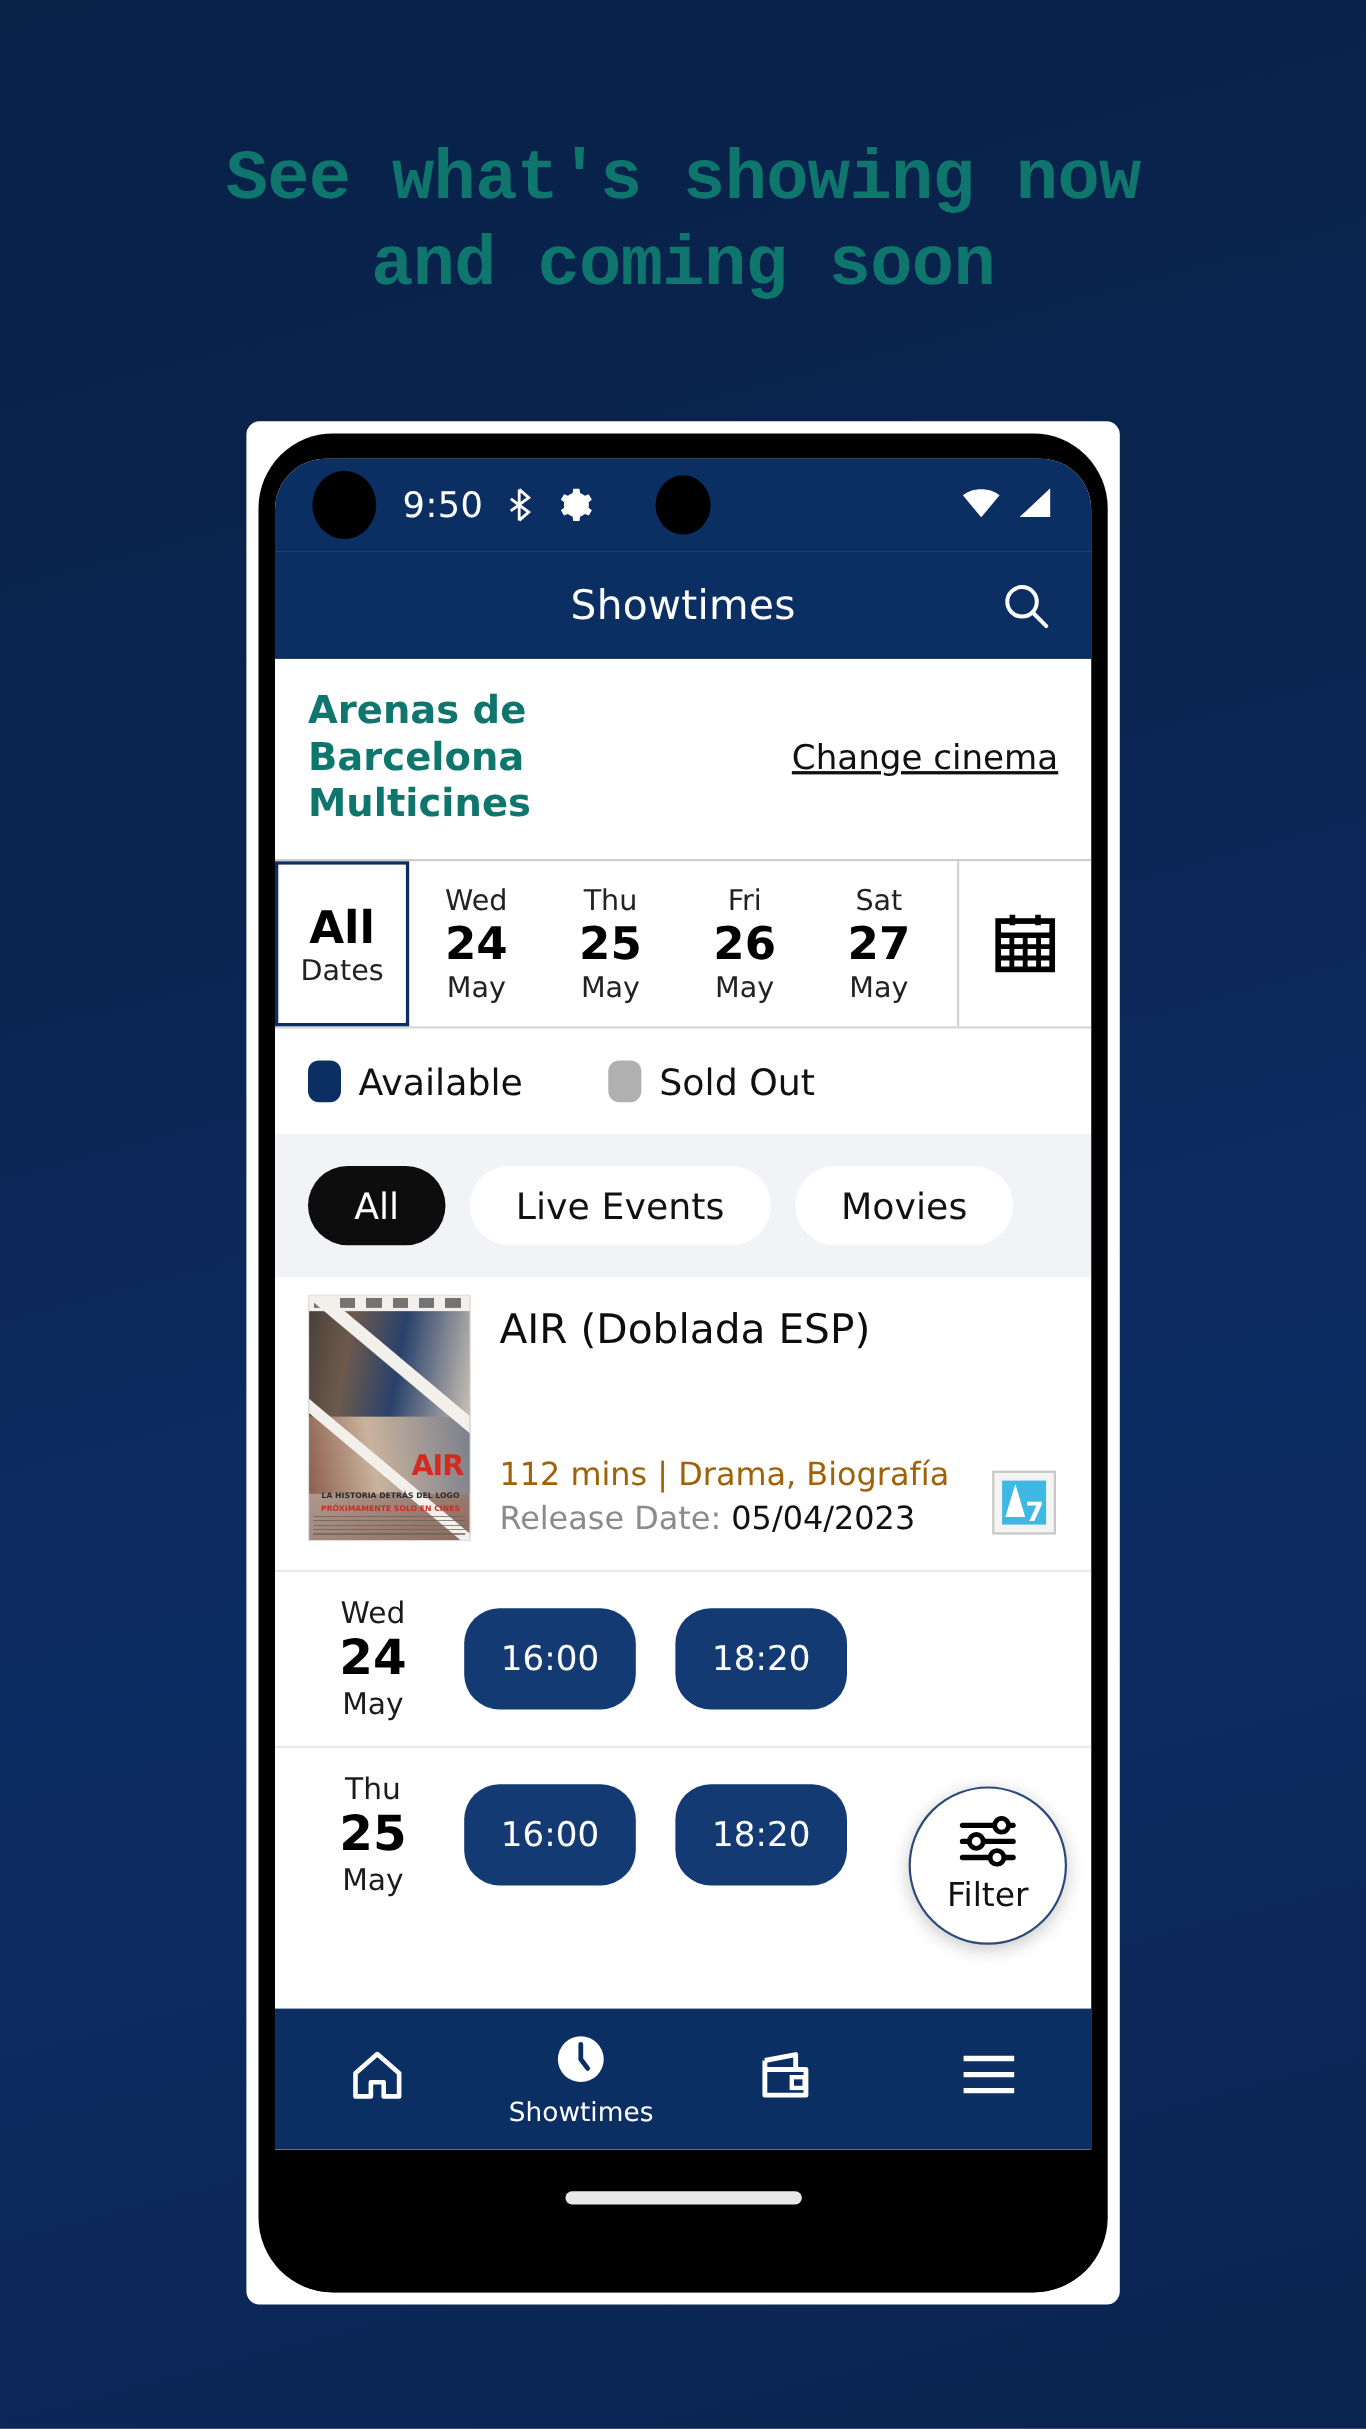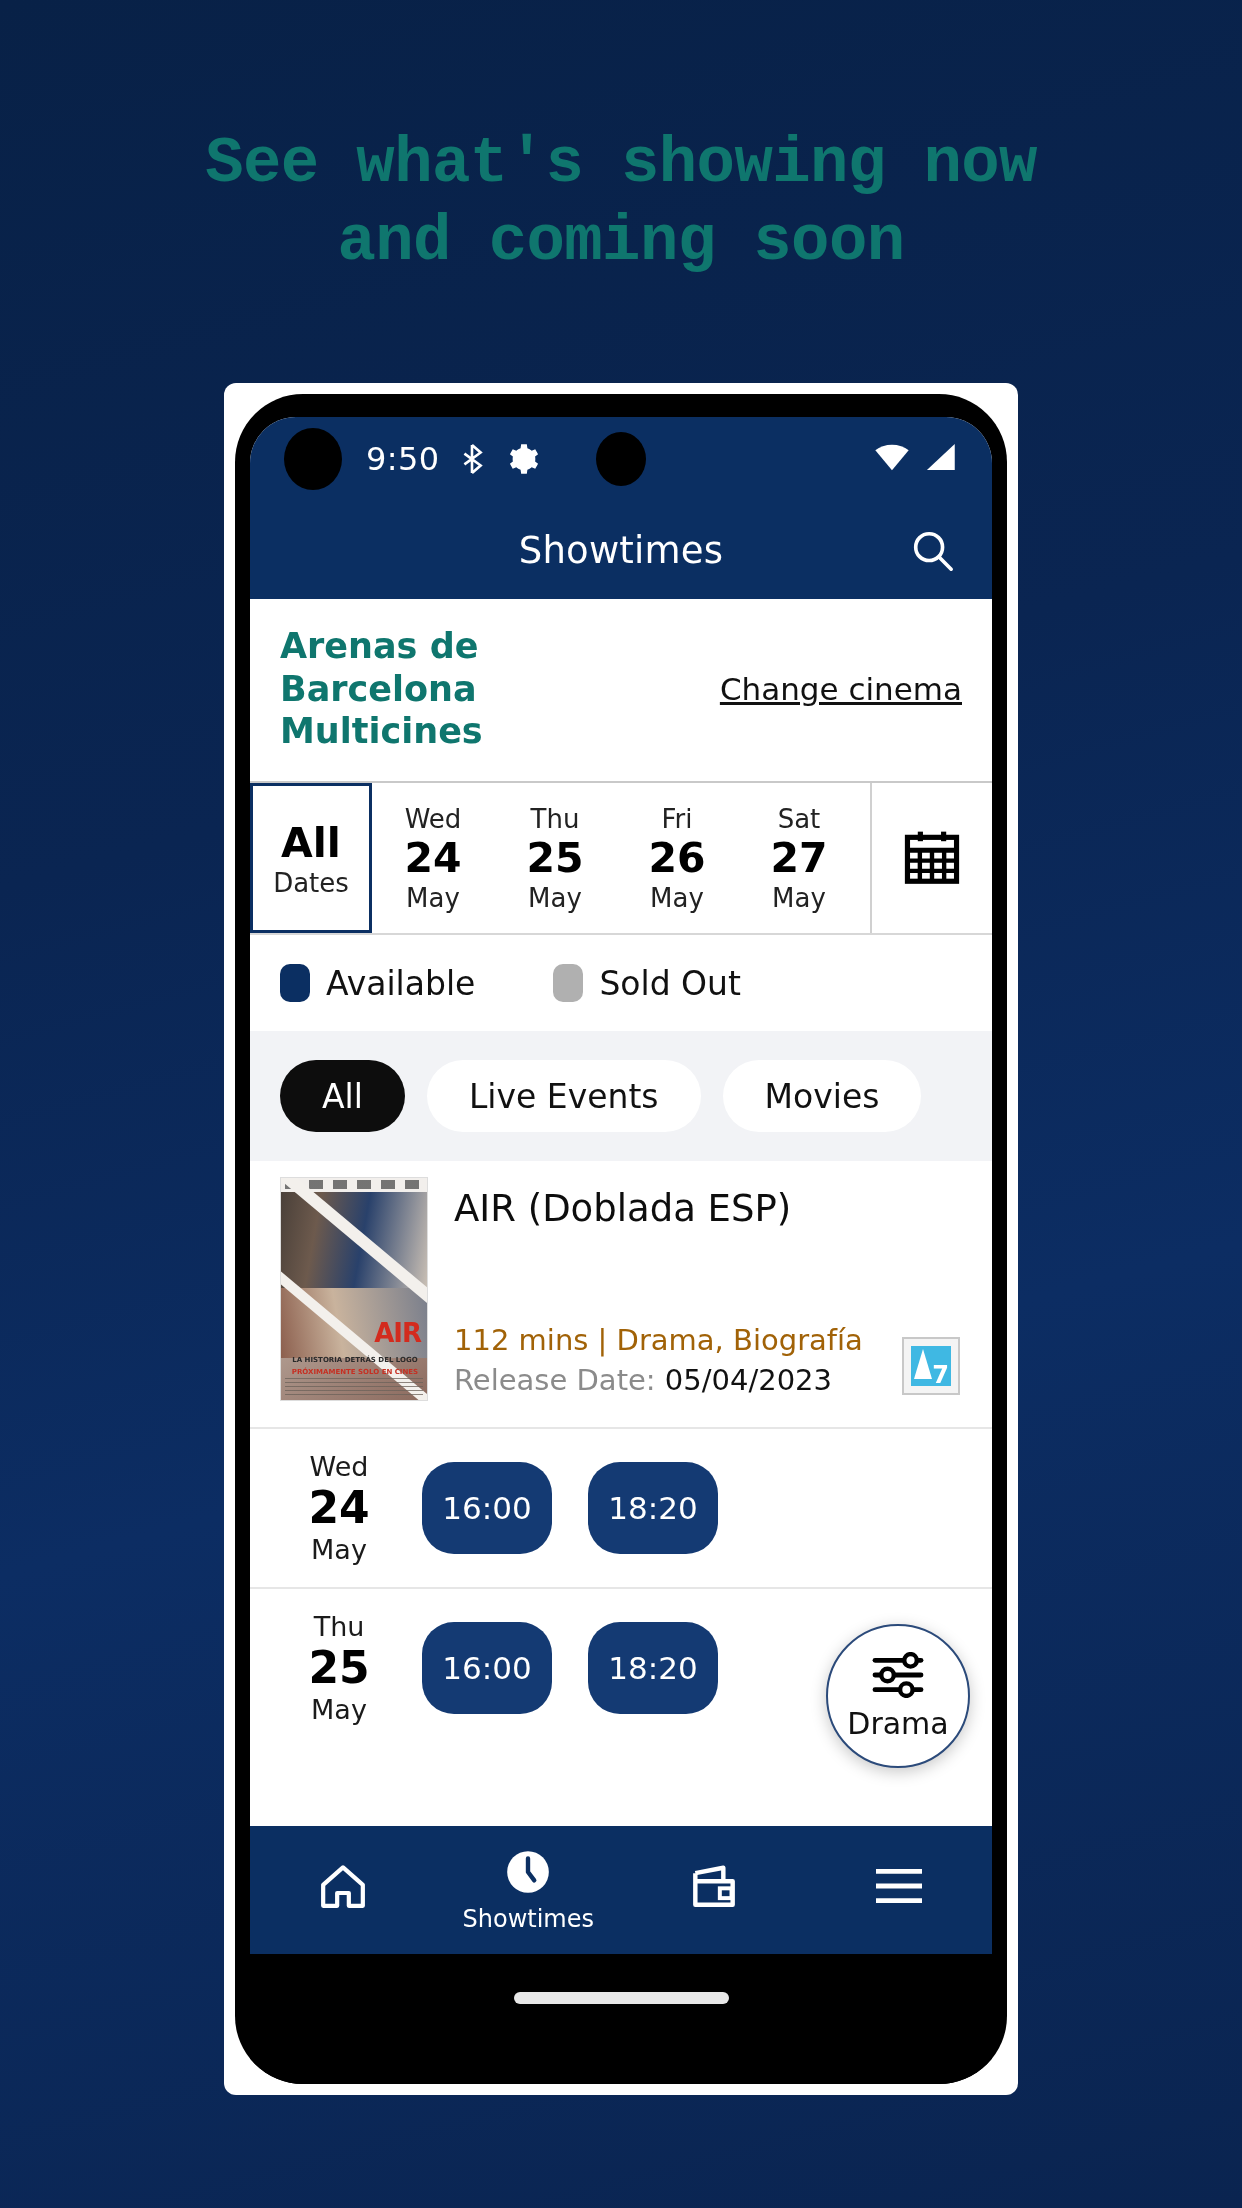--- a/index.html
+++ b/index.html
@@ -271,21 +271,21 @@
   }
   .showtime-row + .showtime-row{ margin-top:0; }
   .st-date{
     width:118px; flex:0 0 118px; text-align:center;
   }
   .st-dow{ font-size:27px; color:#1b1b1b; font-family:"DejaVu Sans", sans-serif; }
   .st-num{ font-size:44px; font-weight:bold; color:#000000; line-height:1.18; font-family:"DejaVu Sans", sans-serif; }
   .st-mon{ font-size:27px; color:#1b1b1b; font-family:"DejaVu Sans", sans-serif; }
   .st-times{ display:flex; gap:36px; margin-left:24px; }
   .time-pill{
-    width:130px; height:92px; border-radius:32px;
+    width:156px; height:92px; border-radius:32px;
     background:#143a73; color:#ffffff;
     display:flex; align-items:center; justify-content:center;
     font-size:31px; font-family:"DejaVu Sans", sans-serif;
   }
 
   
   .fab{
     position:absolute; right:22px; bottom:58px;
     width:144px; height:144px; border-radius:50%;
     background:#ffffff; border:2px solid #2b4a7a;
@@ -488,21 +488,21 @@
         <span>
           <svg width="56" height="46" viewBox="0 0 26 22">
             <line x1="2" y1="4" x2="24" y2="4" stroke="#000" stroke-width="2.3" stroke-linecap="round"></line>
             <line x1="2" y1="11" x2="24" y2="11" stroke="#000" stroke-width="2.3" stroke-linecap="round"></line>
             <line x1="2" y1="18" x2="24" y2="18" stroke="#000" stroke-width="2.3" stroke-linecap="round"></line>
             <circle cx="19" cy="4" r="3" fill="#fff" stroke="#000" stroke-width="2.1"></circle>
             <circle cx="8" cy="11" r="3" fill="#fff" stroke="#000" stroke-width="2.1"></circle>
             <circle cx="17" cy="18" r="3" fill="#fff" stroke="#000" stroke-width="2.1"></circle>
           </svg>
         </span>
-        <div class="fab-label">Drama</div>
+        <div class="fab-label">Filter</div>
       </div>
 
     </div>
 
     <div class="bottomnav">
       <div class="nav-item">
         <span>
           <svg width="56" height="56" viewBox="0 0 24 24">
                 <path d="M3.5 11.5 L12 4 L20.5 11.5 L20.5 20.5 L14.5 20.5 L14.5 15 L9.5 15 L9.5 20.5 L3.5 20.5 Z" fill="none" stroke="#fff" stroke-width="1.8" stroke-linejoin="round"></path>
               </svg>

